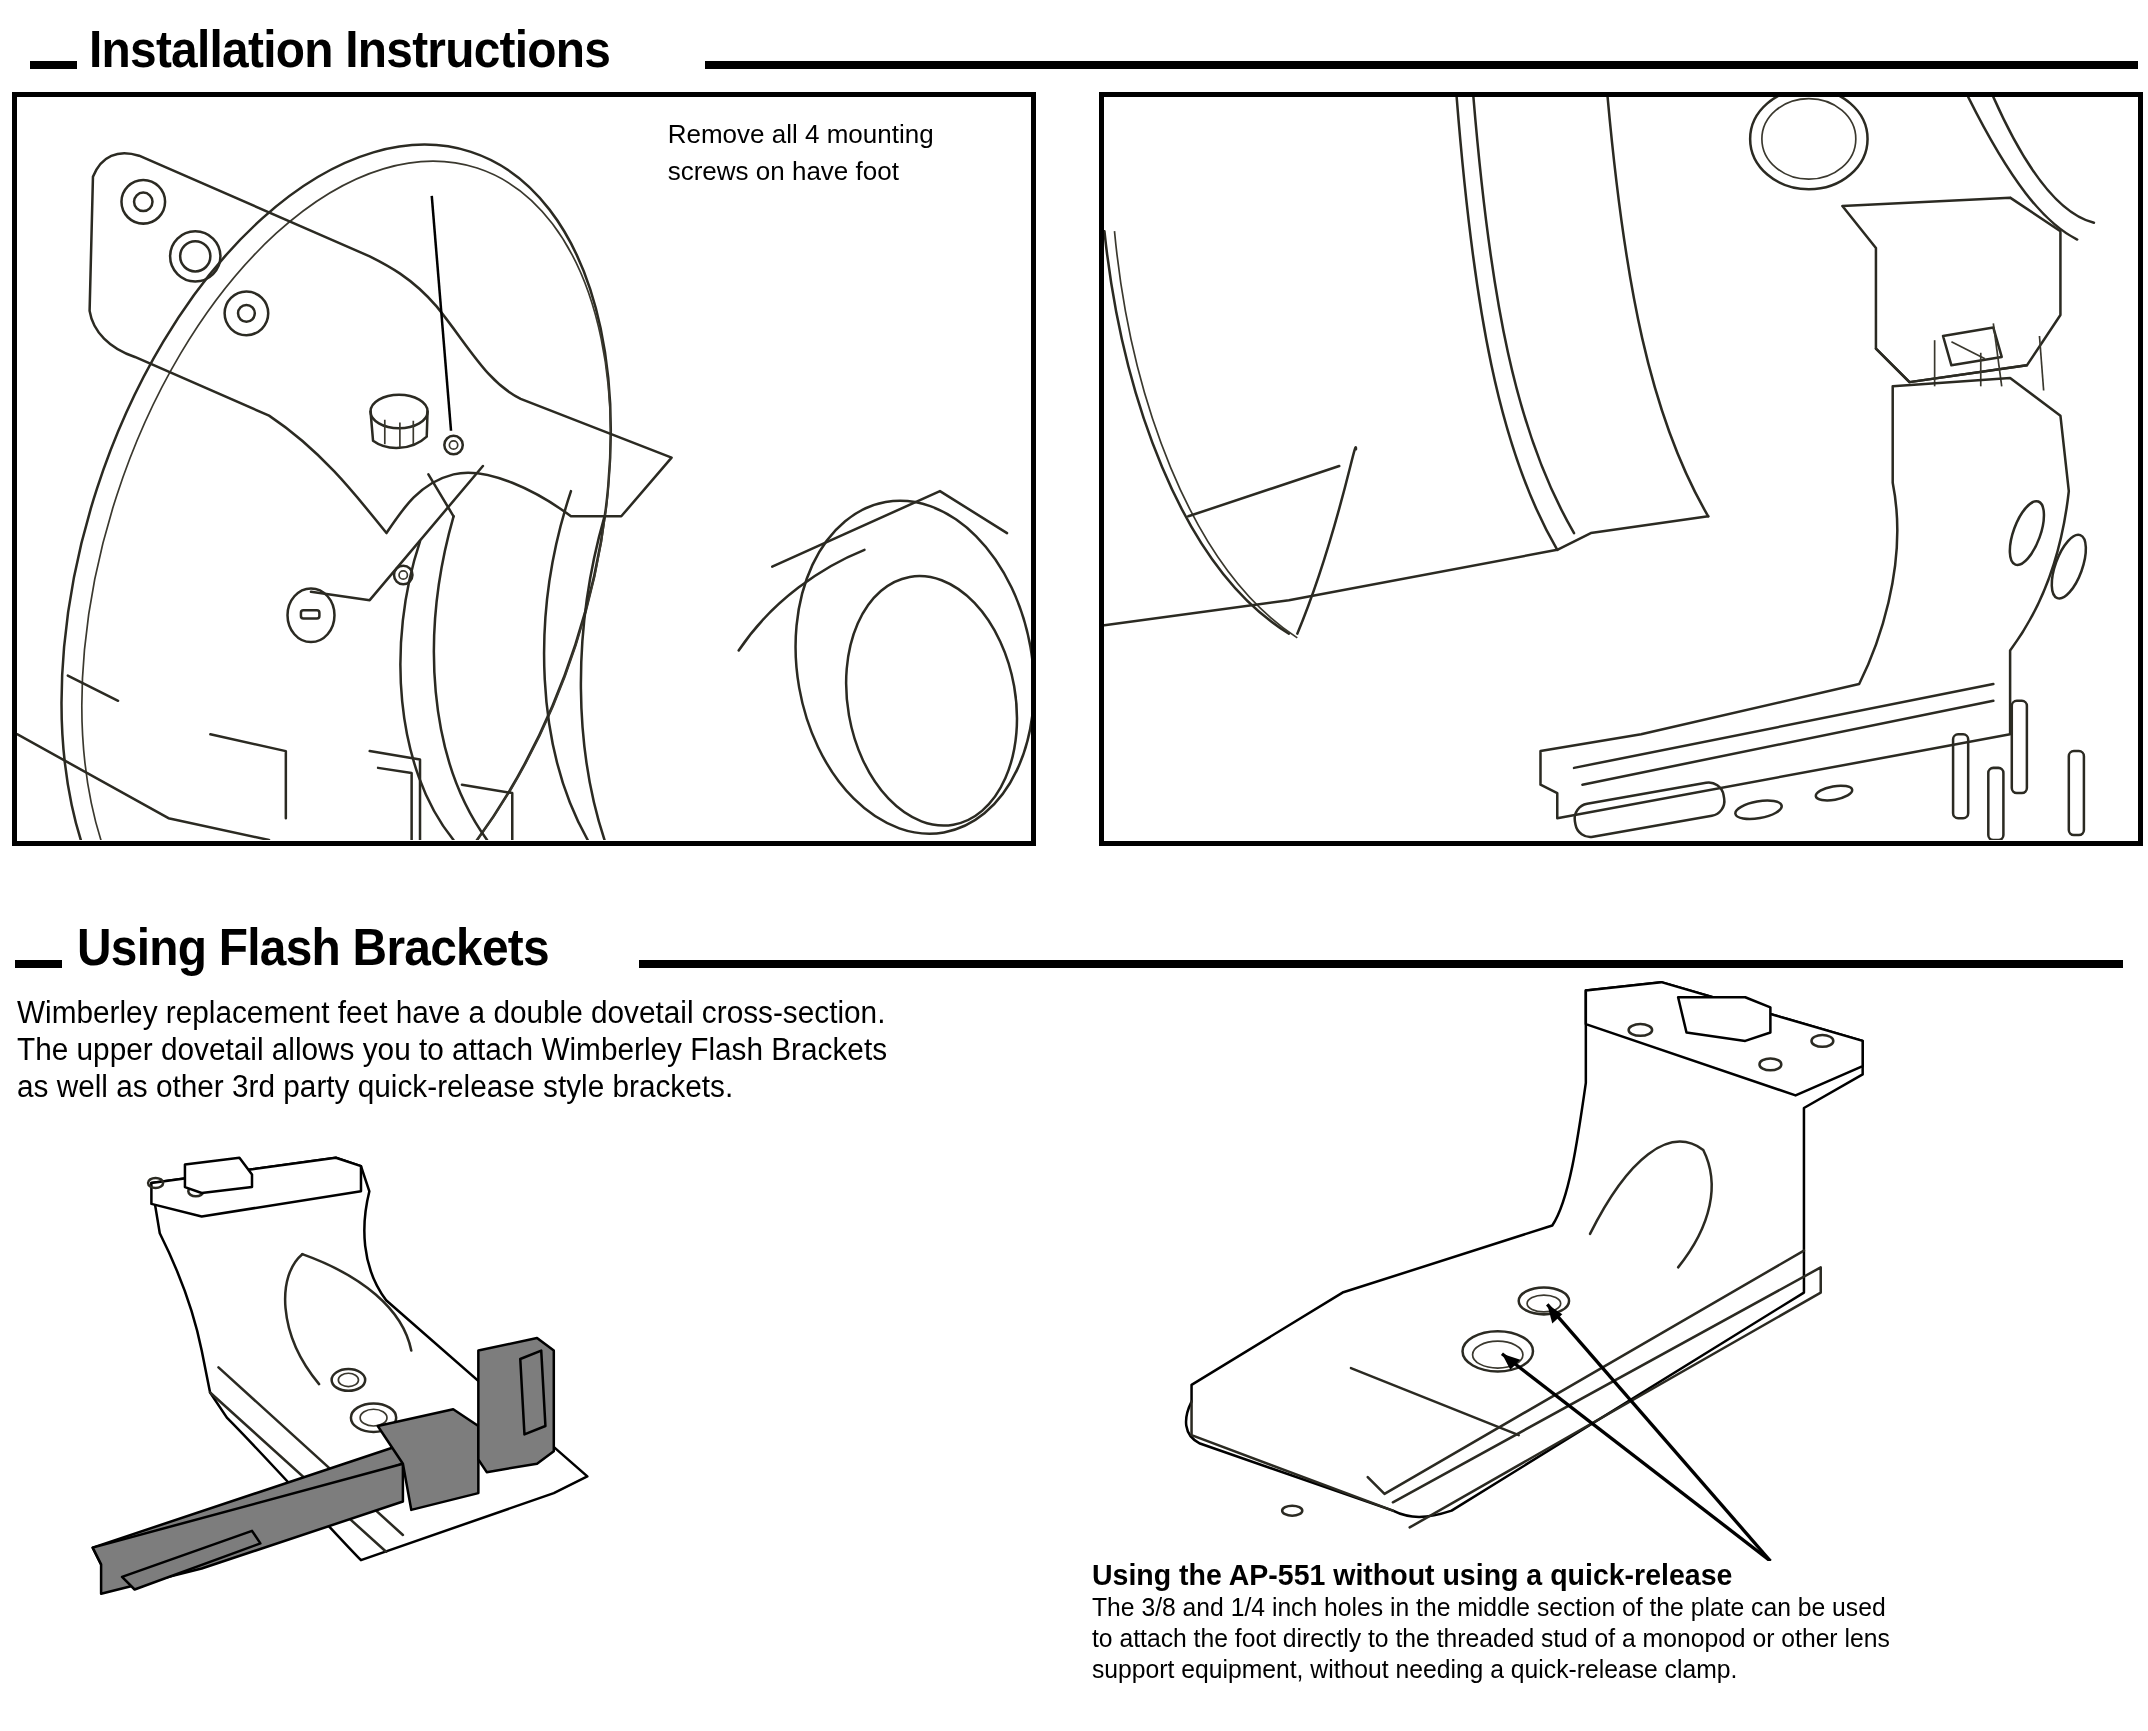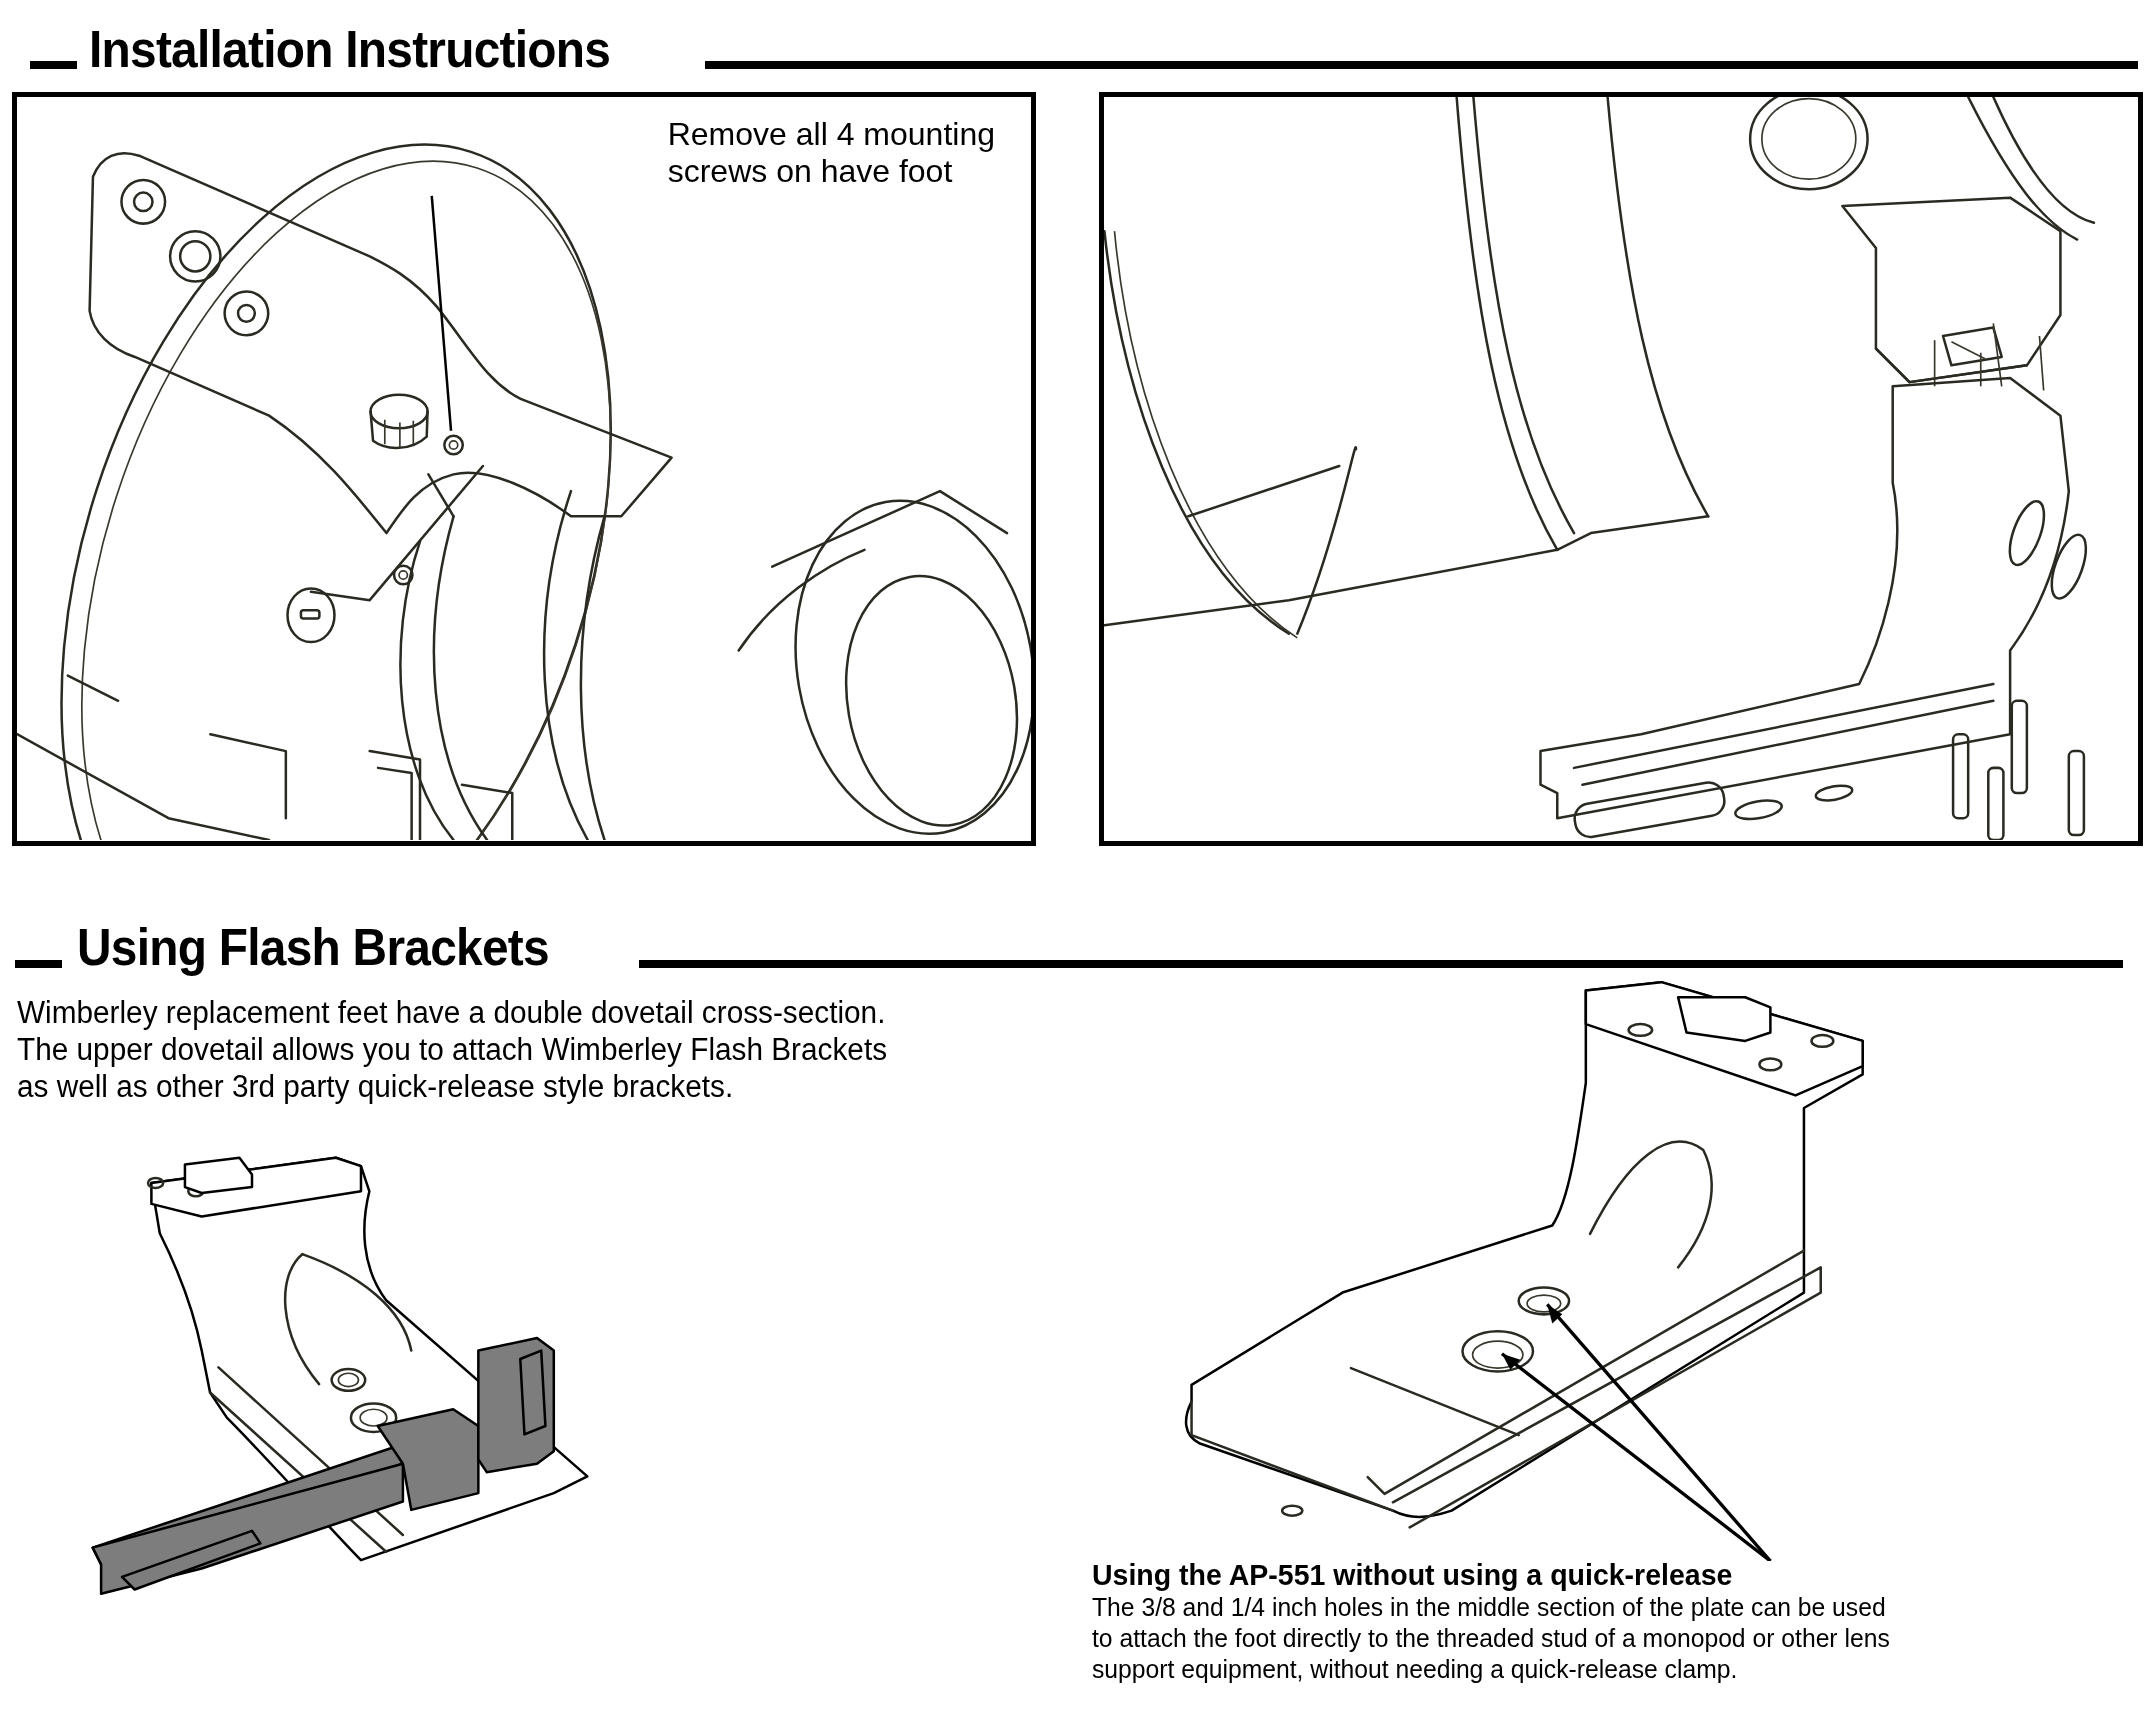--- a/index.html
+++ b/index.html
@@ -17,21 +17,21 @@
   #hdr-flash { top: 915px; }
   #hdr-flash .lead-rule { top: 45px; }
   #hdr-flash .title { left: 77px; top: 1.7px; }
   #hdr-flash .tail-rule { left: 639px; top: 45px; }
 
   .panel { position: absolute; border: 5px solid #000; background: #fff; box-sizing: border-box; overflow: hidden; }
   #panel-1 { left: 11.7px; top: 92px; width: 1024px; height: 754px; }
   #panel-2 { left: 1099px; top: 92px; width: 1044px; height: 754px; }
   .panel svg, .illus svg { position: absolute; left: 0; top: 0; }
 
-  .callout { position: absolute; font-size: 32px; line-height: 37px; white-space: nowrap; }
+  .callout { position: absolute; font-size: 26px; line-height: 37px; white-space: nowrap; }
   #callout-remove { left: 651px; top: 18.5px; }
 
   .intro { position: absolute; left: 17px; top: 994px; font-size: 31px; line-height: 37px;
            transform: scaleX(0.96); transform-origin: left top; }
   .intro div { white-space: nowrap; }
 
   .illus { position: absolute; }
   #illus-bracket { left: 84px; top: 1141px; width: 839px; height: 503px; }
   #illus-foot { left: 1158px; top: 957px; width: 755px; height: 604px; }
 

